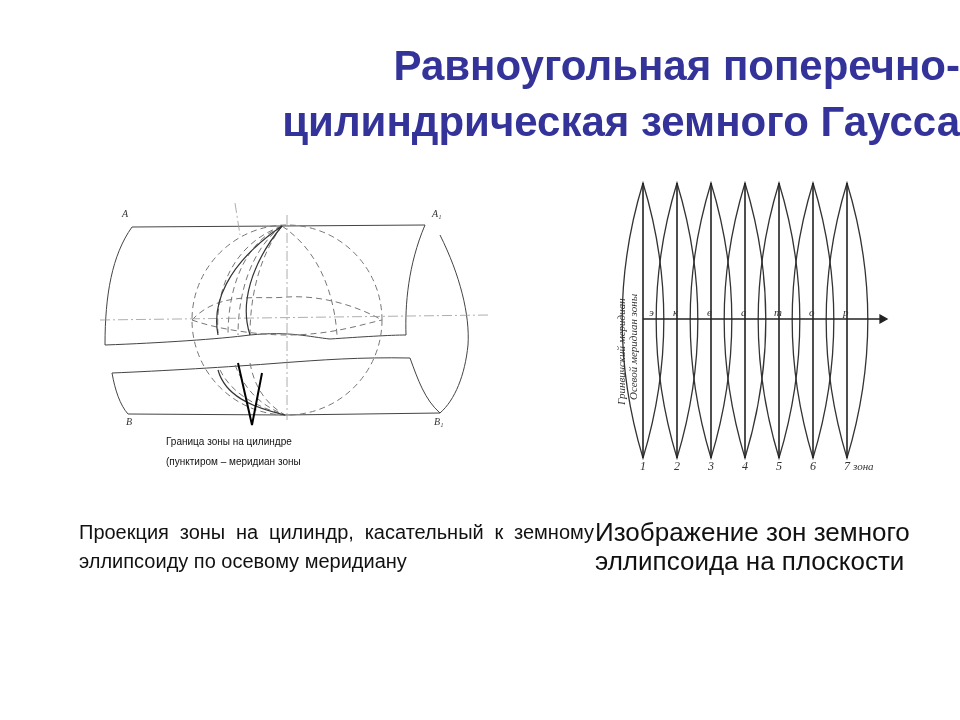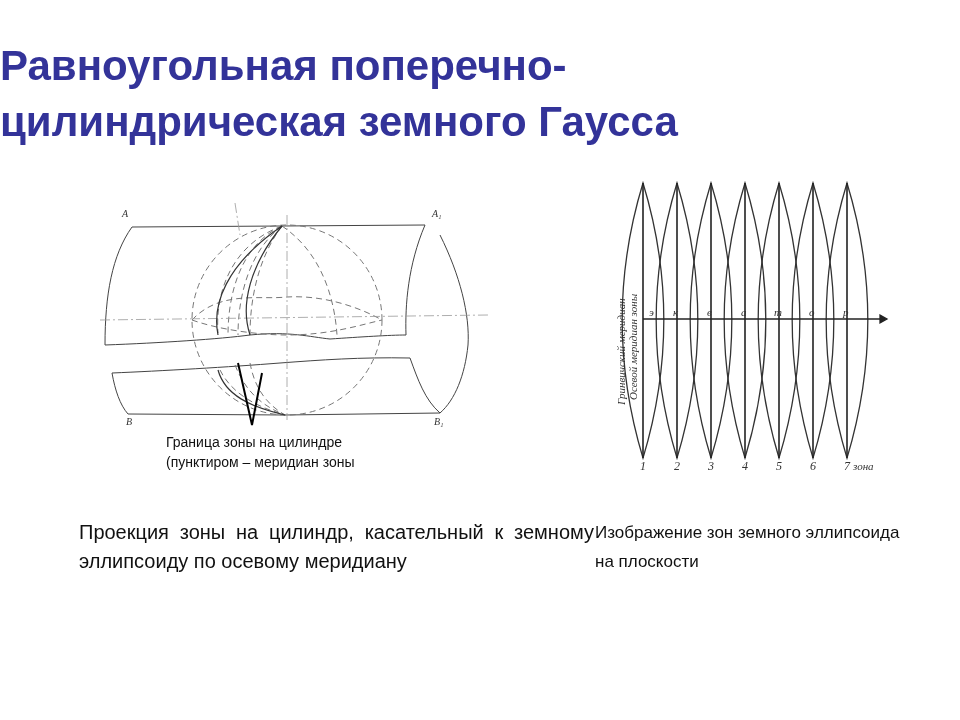--- a/index.html
+++ b/index.html
@@ -1,35 +1,35 @@
 <!DOCTYPE html>
 <html><head>
   <meta charset="utf-8">
   <style>
     html, body { margin: 0; padding: 0; background: #ffffff; }
     body { width: 960px; height: 720px; position: relative; overflow: hidden; font-family: "Liberation Sans", sans-serif; }
     .title {
-      position: absolute; left: 0; top: 38px; width: 960px; text-align: left;
+      position: absolute; left: 0; top: 38px; width: 960px; text-align: right;
       color: #333399; font-weight: bold; font-size: 42px; line-height: 56px;
       font-family: "Liberation Sans", sans-serif;
     }
     .title div { display: block; }
     .fig-left { position: absolute; left: 100px; top: 195px; width: 400px; height: 240px; }
     .fig-right { position: absolute; left: 595px; top: 175px; width: 300px; height: 300px; }
     .caption-small {
       position: absolute; left: 166px; top: 432px; width: 240px;
-      font-size: 14px; line-height: 20px; color: #111;
+      font-size: 10px; line-height: 20px; color: #111;
     }
     .caption-left {
       position: absolute; left: 44px; top: 518px; width: 515px;
       font-size: 20px; line-height: 29px; color: #111; text-align: justify; margin-left: 35px;
     }
     .caption-right {
       position: absolute; left: 595px; top: 518px; width: 320px;
-      font-size: 17px; line-height: 29px; color: #111;
+      font-size: 26px; line-height: 29px; color: #111;
     }
     svg text { font-family: "Liberation Serif", serif; font-style: italic; fill: #333; }
   </style>
 </head>
 <body>
 
 <div class="title">
   <div>Равноугольная поперечно-</div>
   <div>цилиндрическая земного Гаусса</div>
 </div>

